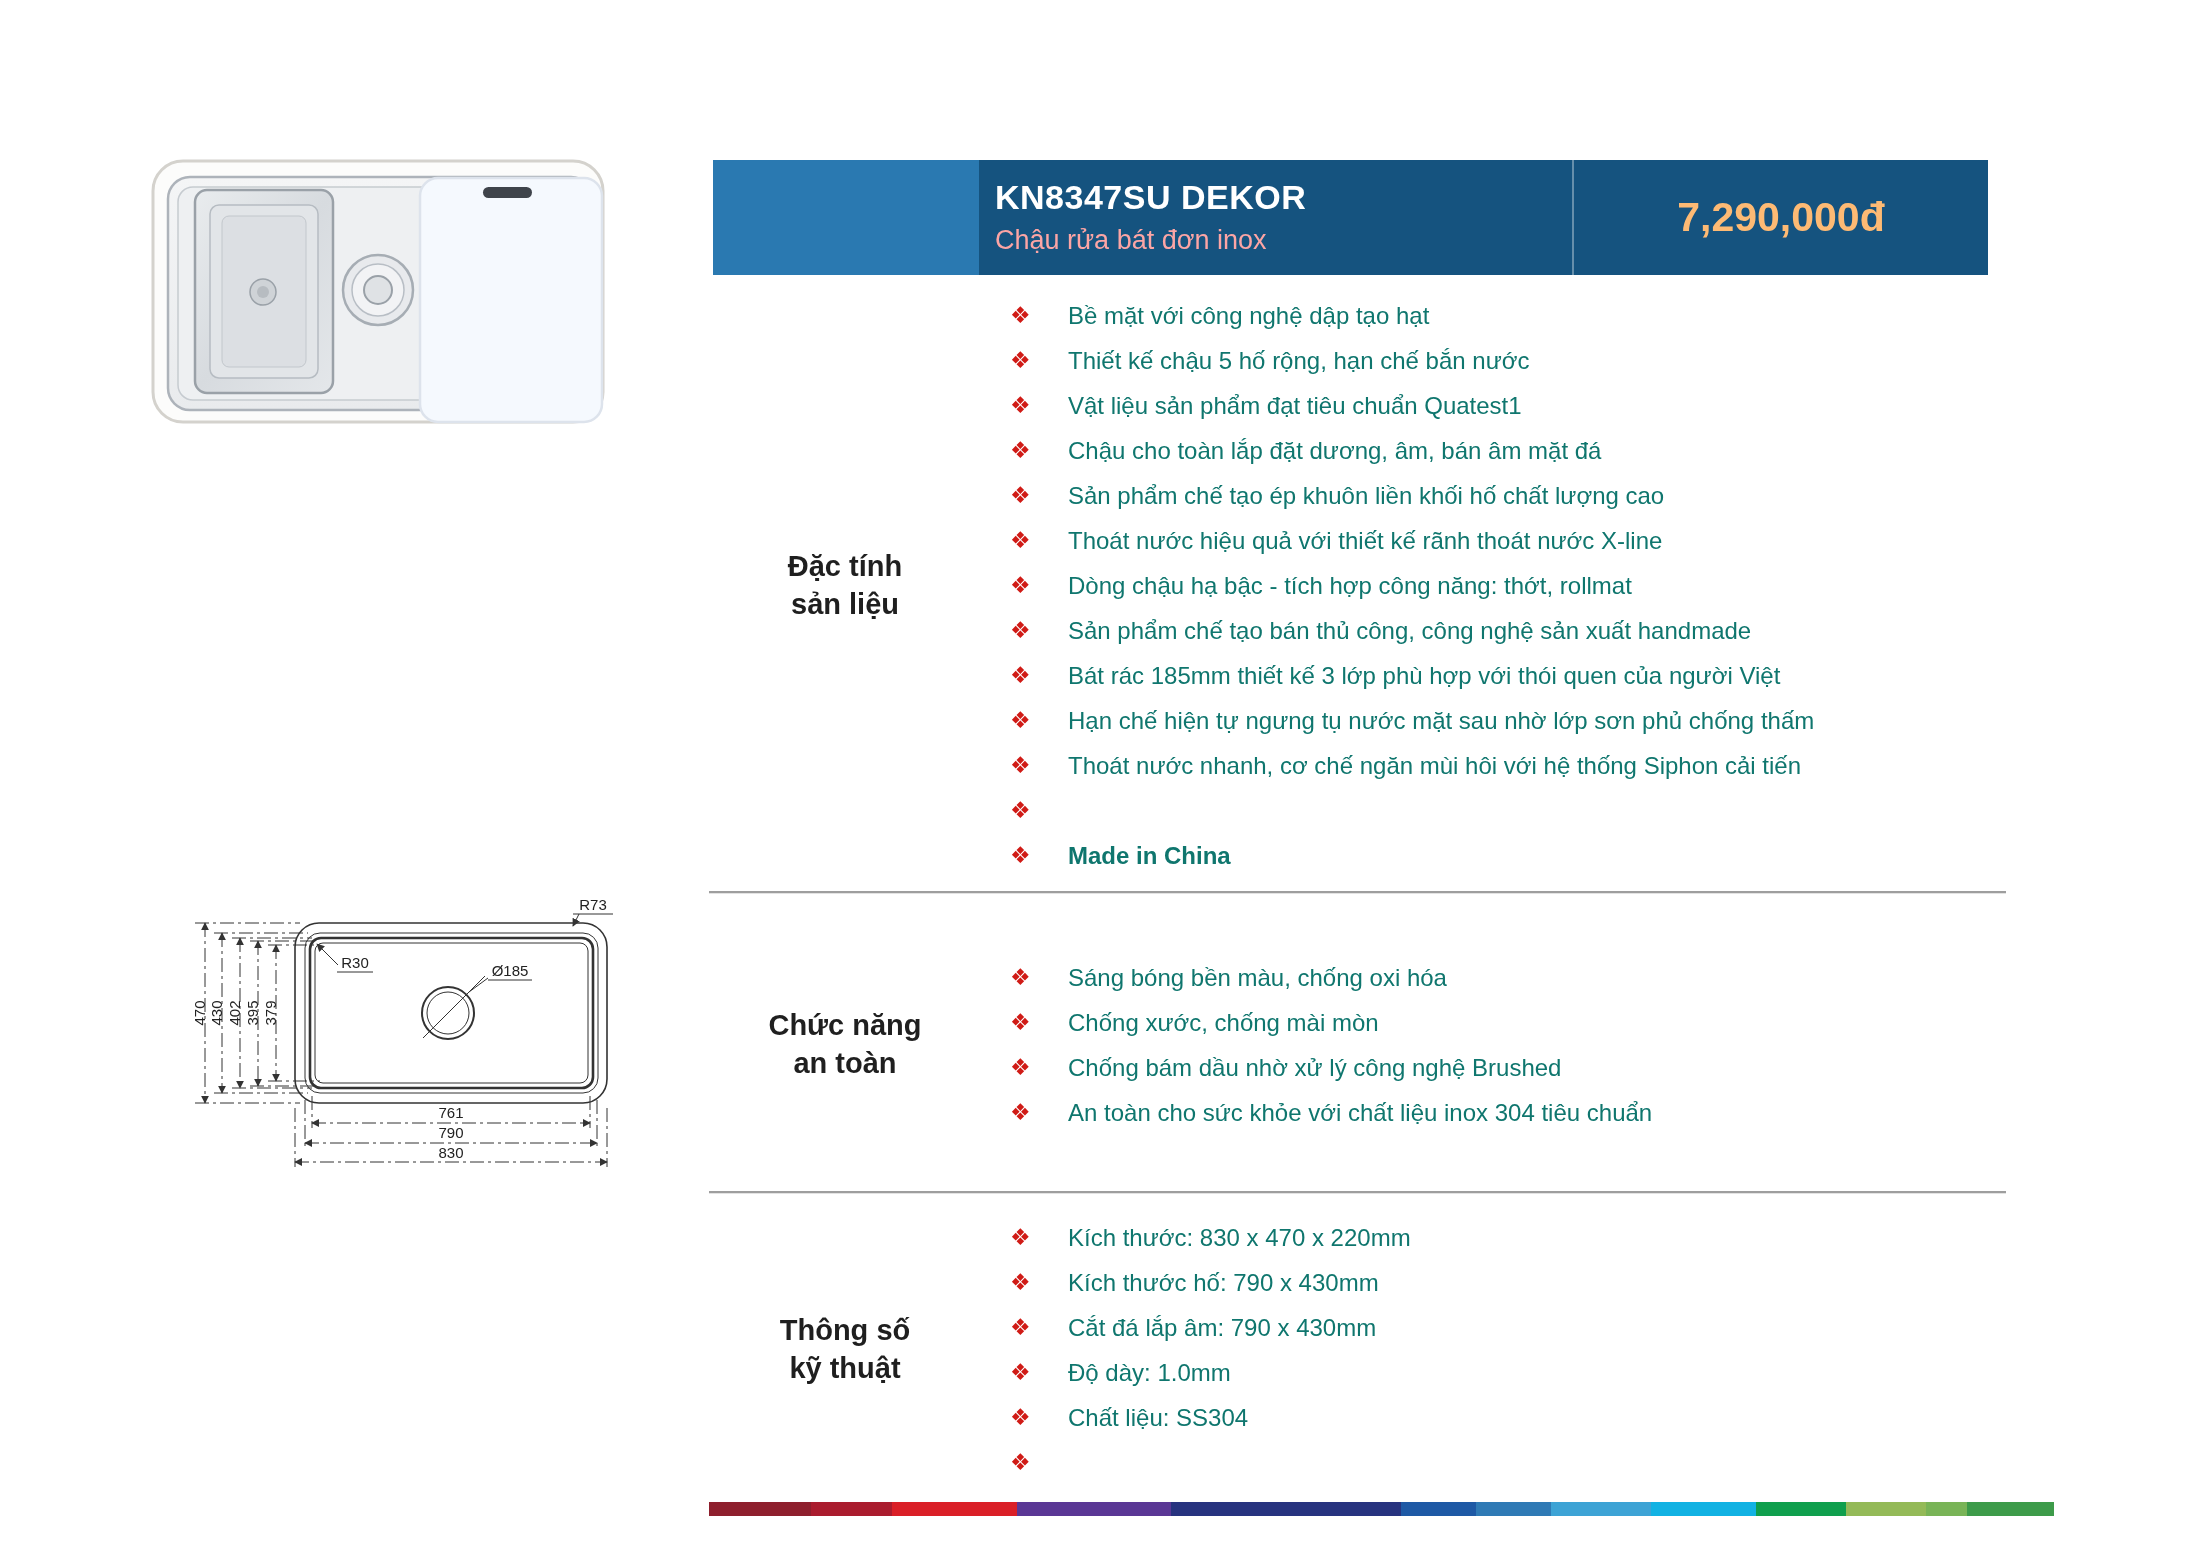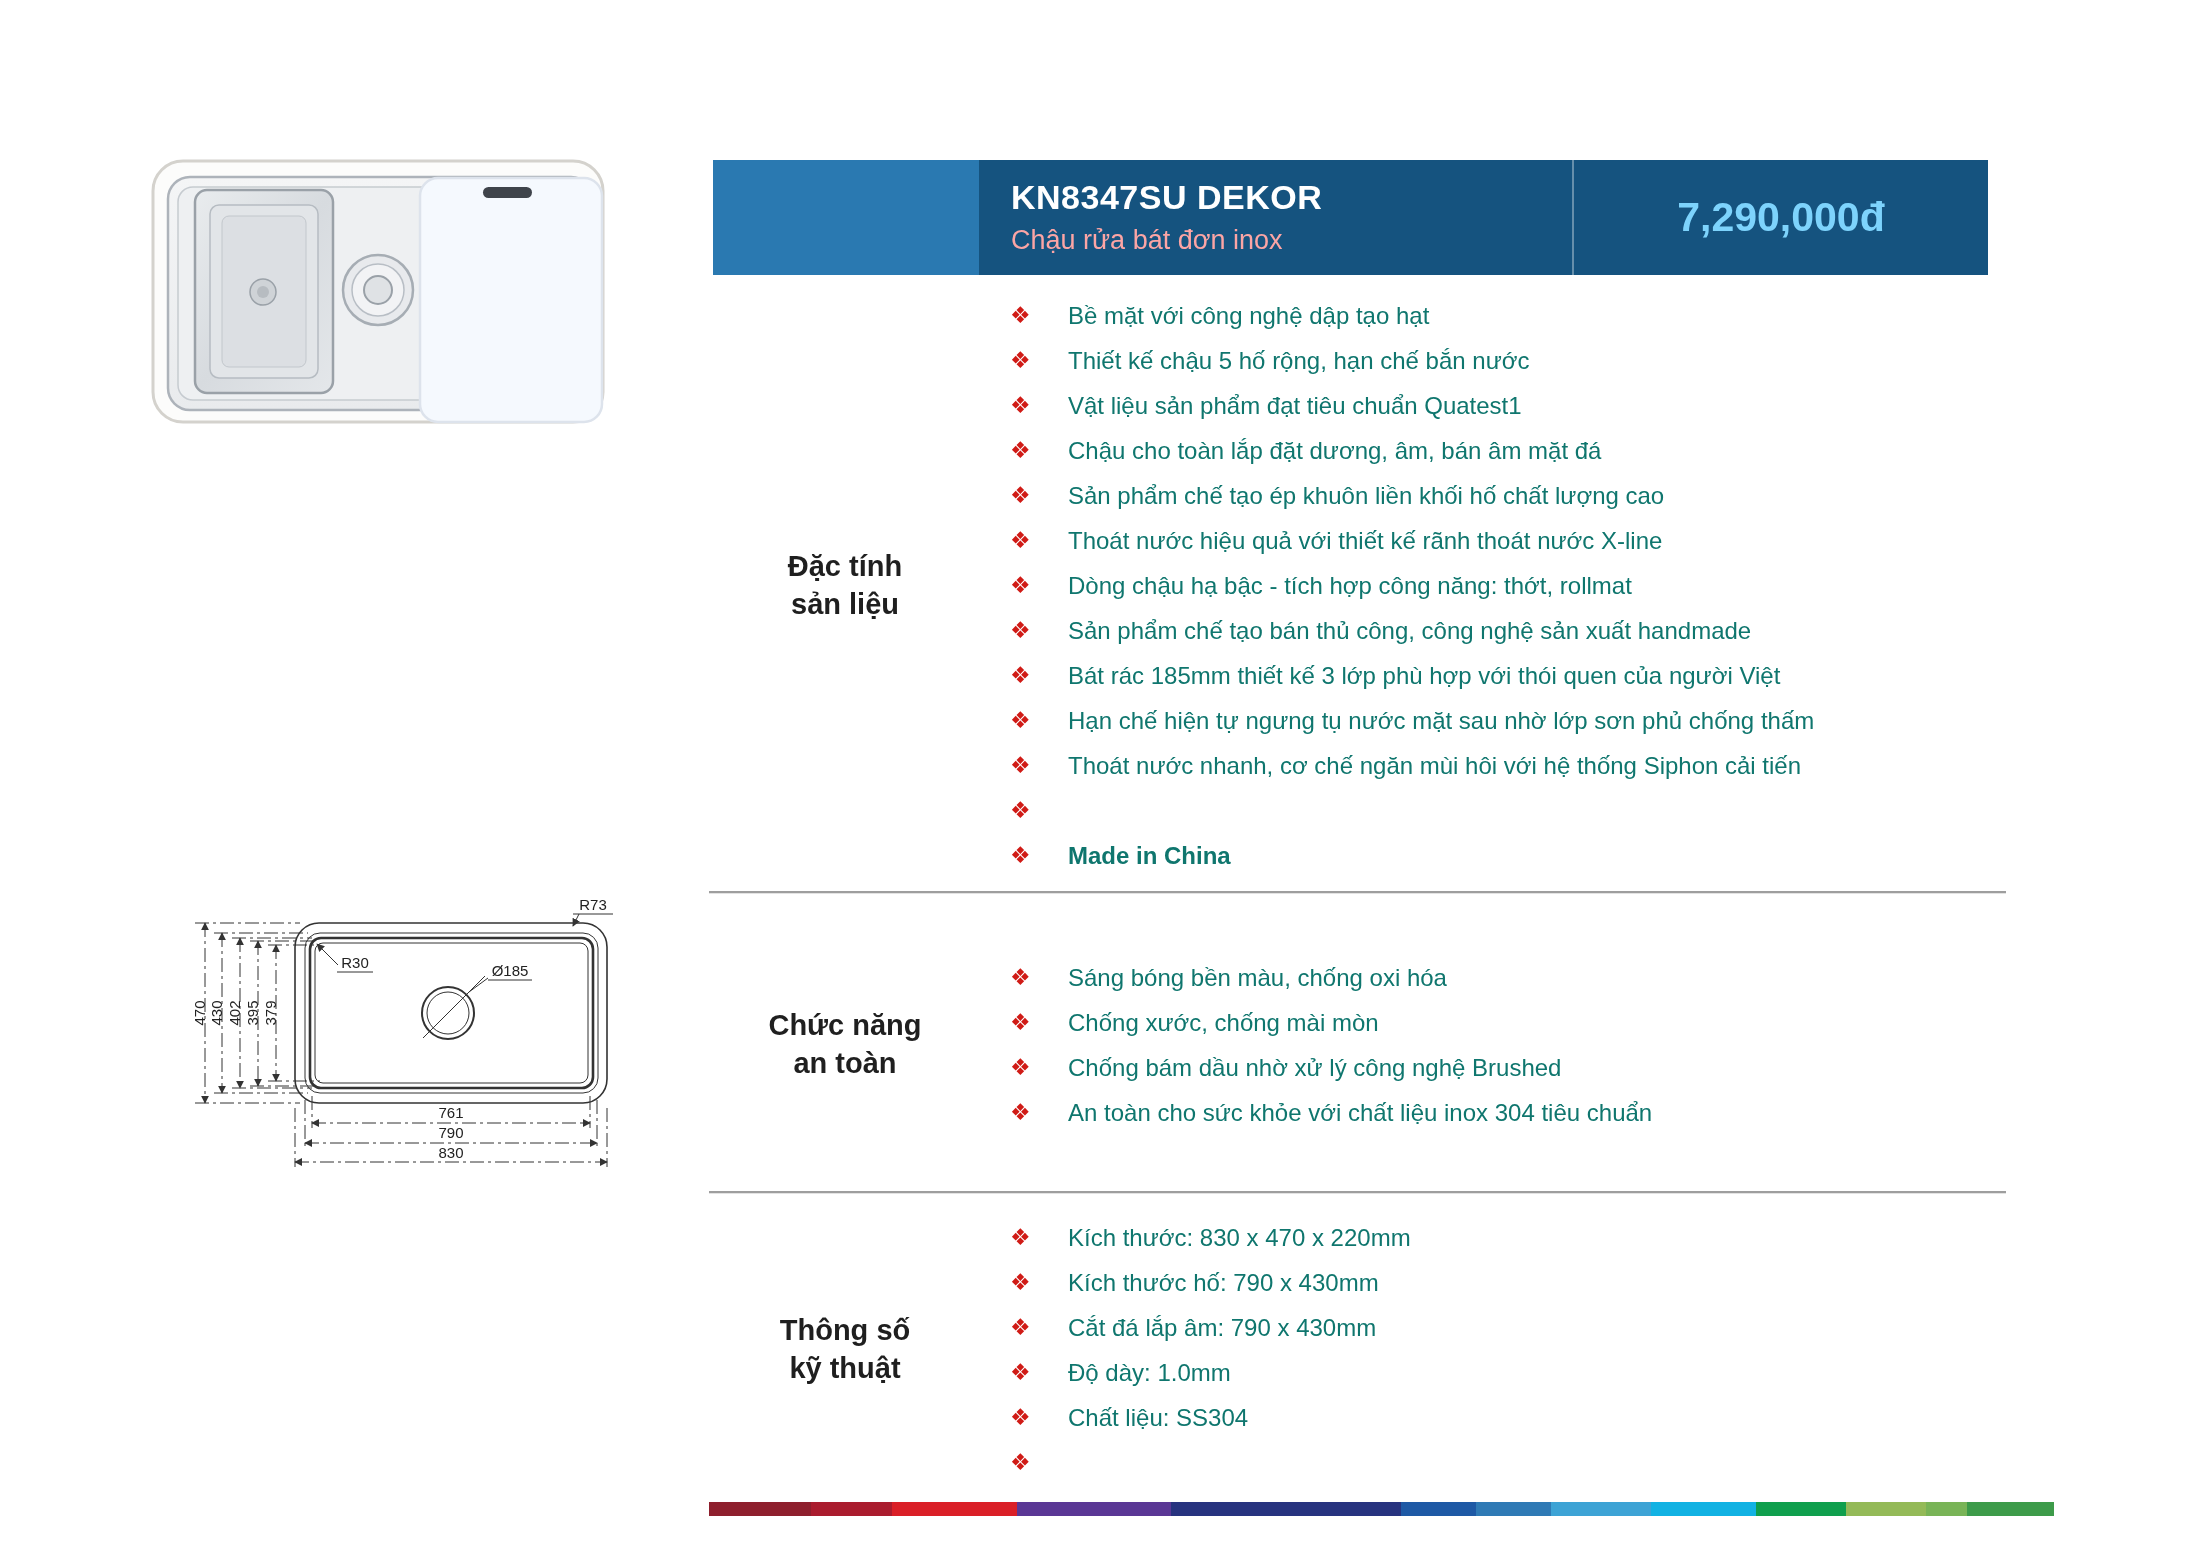--- a/index.html
+++ b/index.html
@@ -3,21 +3,21 @@
 <meta charset="utf-8">
 <style>
   html,body{margin:0;padding:0;background:#ffffff;}
   .page{
     position:relative; width:2209px; height:1563px; background:#ffffff;
     font-family:"Liberation Sans","DejaVu Sans",sans-serif; color:#1f1f1f; overflow:hidden;
   }
   
   .header-bar{position:absolute; left:713px; top:160px; width:1275px; height:115px; display:flex;}
   .header-accent{width:266px; height:100%;}
-  .header-main{flex:1; display:flex; flex-direction:column; justify-content:center; padding-left:32px; box-sizing:border-box;}
+  .header-main{flex:1; display:flex; flex-direction:column; justify-content:center; padding-left:16px; box-sizing:border-box;}
   .model-title{color:#ffffff; font-size:34px; font-weight:bold; letter-spacing:.5px; line-height:1.1;}
   .model-subtitle{color:#fca5a5; font-size:27px; margin-top:9px; line-height:1.1;}
   .header-price{width:416px; display:flex; align-items:center; justify-content:center; border-left:2px solid rgba(255,255,255,.35); box-sizing:border-box;}
   .price-label{font-size:41px; font-weight:bold;}
   
   .product-photo{position:absolute; left:150px; top:158px; width:458px; height:268px;}
   
   .section{position:absolute; left:713px; width:1293px; display:flex;}
   .section-1{top:293px; height:585px;}
   .section-2{top:955px; height:180px;}
@@ -72,21 +72,21 @@
     <rect x="333" y="29" width="49" height="11" rx="5.5" fill="#3f444b"></rect>
   </svg>
 
   <div class="header-bar">
     <div class="header-accent" style="background:#2a79b1;"></div>
     <div class="header-main" style="background:#15537f;">
       <div class="model-title">KN8347SU DEKOR</div>
       <div class="model-subtitle">Chậu rửa bát đơn inox</div>
     </div>
     <div class="header-price" style="background:#15537f;">
-      <span class="price-label" style="color:#7dd3fc;">7,290,000đ</span>
+      <span class="price-label" style="color:#fdba74;">7,290,000đ</span>
     </div>
   </div>
 
   <div class="section section-1">
     <div class="section-label">Đặc tính
 sản liệu</div>
     <ul class="items">
 
         <li class="row">
           <span class="bullet">❖</span>

